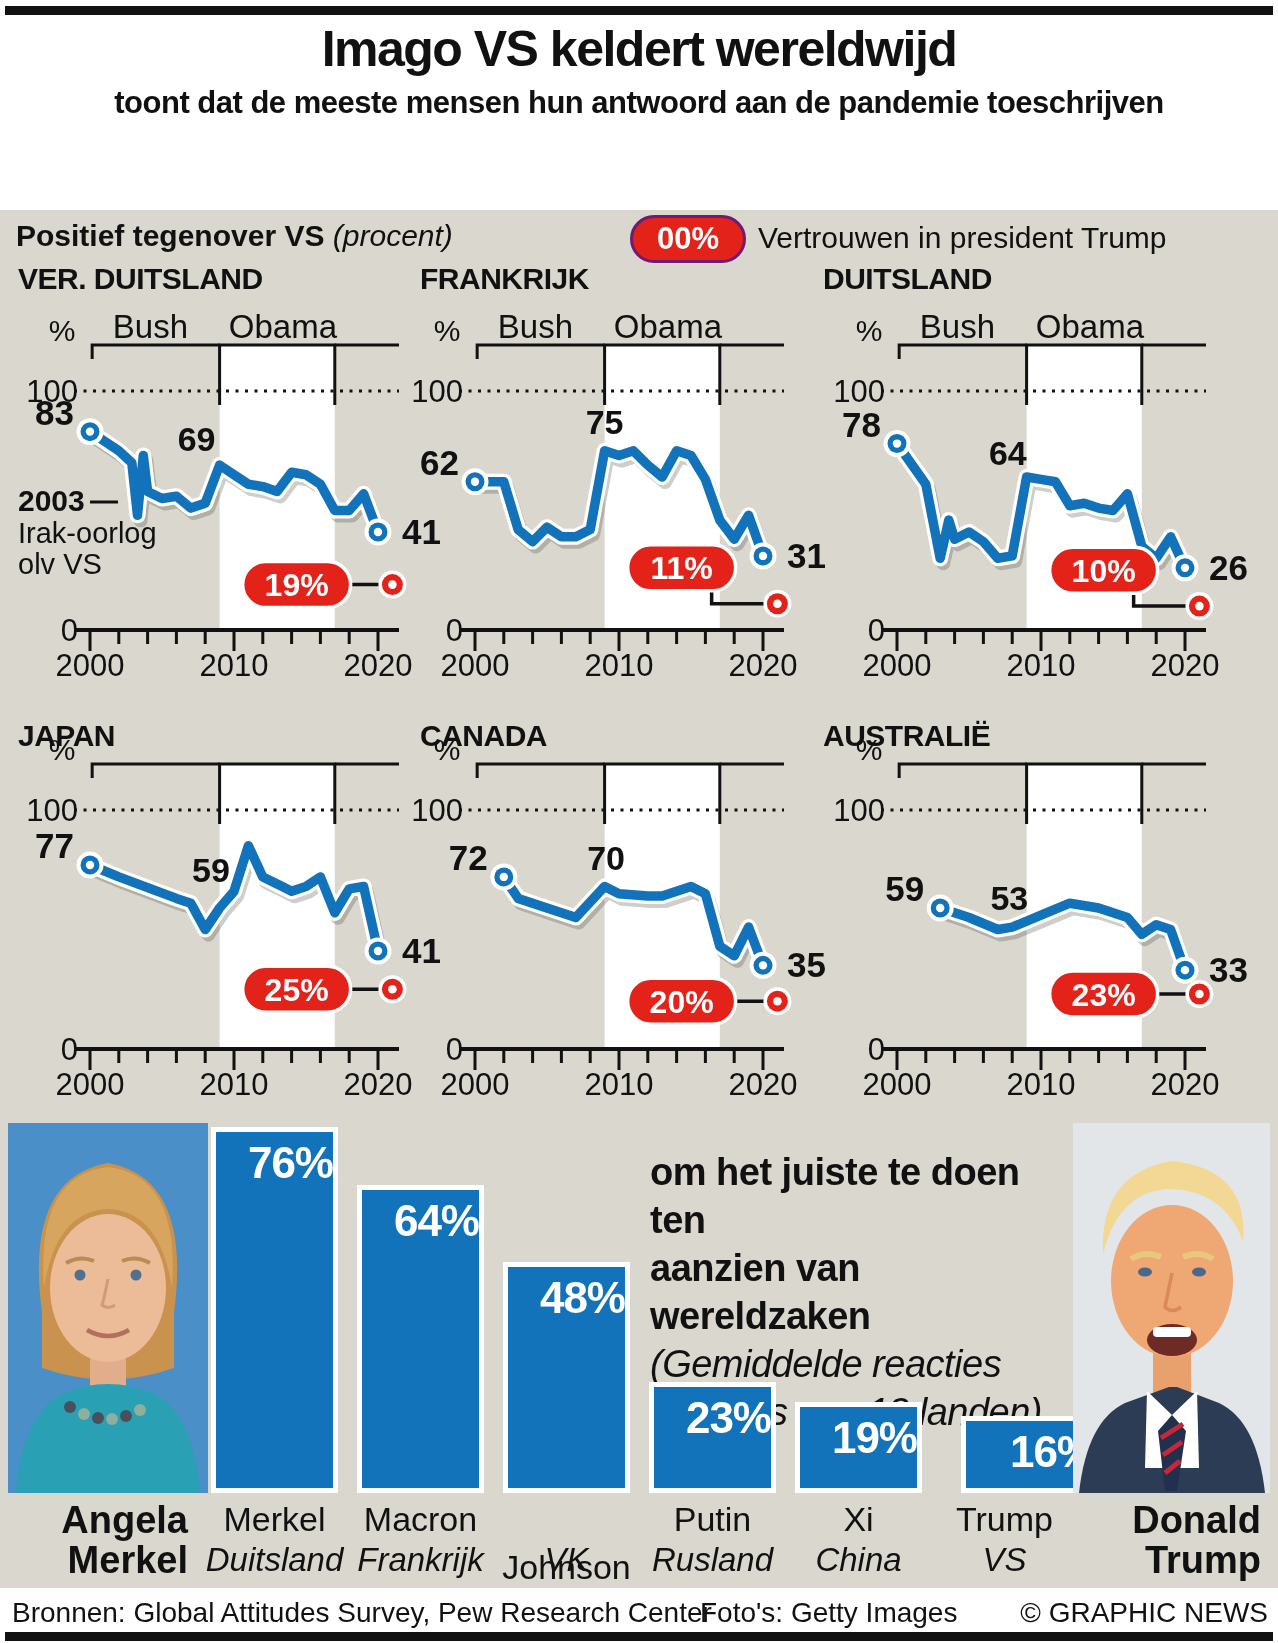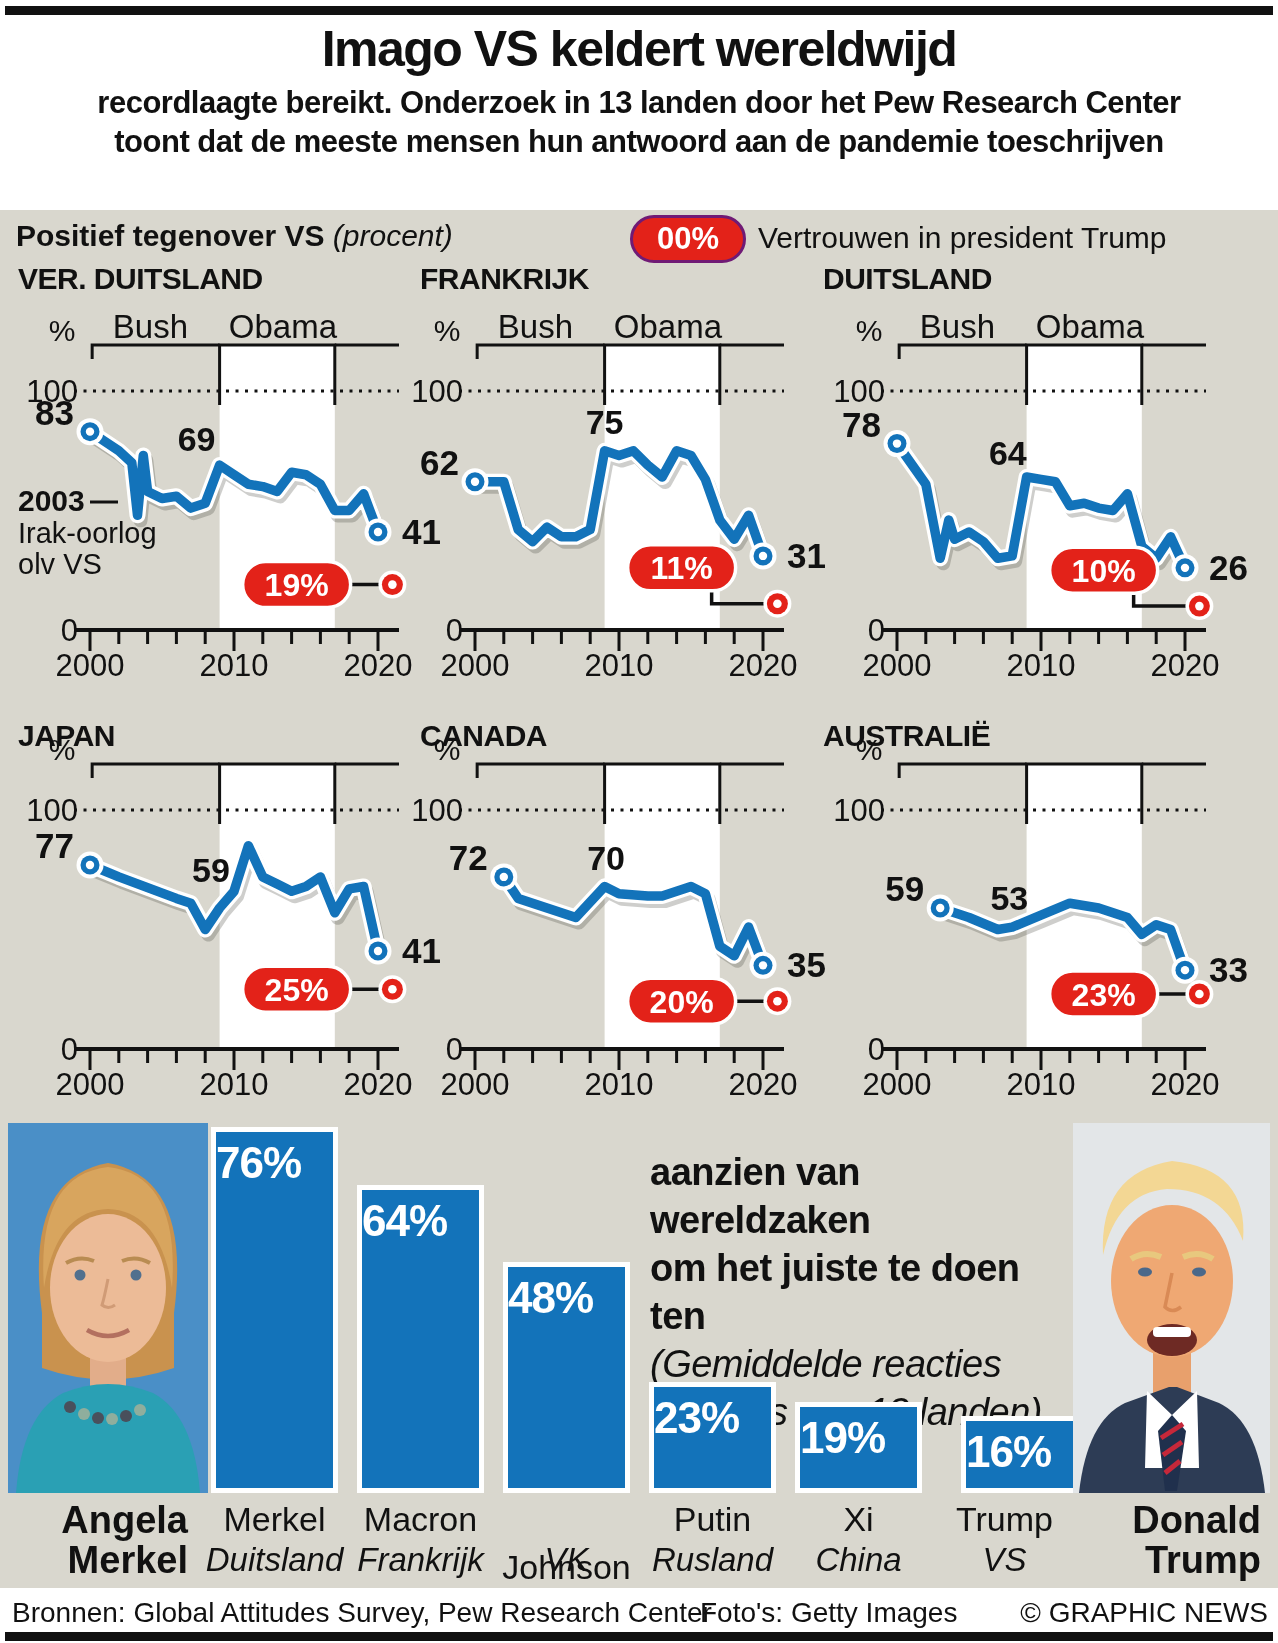--- a/index.html
+++ b/index.html
@@ -15,37 +15,36 @@
   .legend-left{left:16px;top:219px;font-size:30px}
   .legend-left b{font-weight:bold}
   .legend-left i{font-style:italic;font-weight:normal}
   .legend-pill{left:630px;top:215px;width:110px;height:42px;background:#e32219;border:3px solid #701a75;
     border-radius:26px;color:#fff;font-weight:bold;font-size:31px;text-align:center;line-height:42px;box-sizing:content-box}
   .legend-right{left:758px;top:221px;font-size:30px}
   .chart-title{font-weight:bold;font-size:30px;letter-spacing:-0.5px}
   svg{overflow:visible;display:block}
   svg text{font-family:"Liberation Sans",sans-serif}
   .bar{background:#1373ba;border:5px solid #fff;box-sizing:border-box}
-  .bar-label{color:#fff;font-weight:bold;font-size:44px;text-align:left;margin-top:6px;letter-spacing:-1px}
+  .bar-label{color:#fff;font-weight:bold;font-size:44px;text-align:right;margin-top:6px;letter-spacing:-1px}
   .person-name{font-size:34px;text-align:center}
   .person-country{font-size:33px;font-style:italic;text-align:center}
   .caption{font-size:38px;font-weight:bold;text-align:right;line-height:40px}
   .bar-chart-title{left:650px;top:1148px;width:420px;font-size:38px;font-weight:bold;line-height:48px;letter-spacing:-0.5px}
   .bar-chart-title .note{font-weight:normal;font-style:italic}
   .footer{top:1597px;font-size:28px}
   .photo{overflow:hidden}
 </style>
 </head>
 <body>
 
 <div class="abs black-bar" style="top:6px"></div>
 
 <div class="abs main-title">Imago VS keldert wereldwijd</div>
 <div class="abs subtitle">
-  <div>recordlaagte bereikt. Onderzoek in 13 landen door het Pew Research Center</div>
   <div>toont dat de meeste mensen hun antwoord aan de pandemie toeschrijven</div>
 </div>
 
 <div class="abs panel"></div>
 
 <div class="abs legend-left"><b>Positief tegenover VS</b>&nbsp;<i>(procent)</i></div>
 <div class="abs legend-pill">00%</div>
 <div class="abs legend-right">Vertrouwen in president Trump</div>
 
 <div class="abs chart-title" style="left:18px;top:262px">VER. DUITSLAND</div>
@@ -320,22 +319,22 @@
       <circle cx="374.40000000000003" cy="280.03" r="14" fill="#fff"></circle>
       <circle cx="374.40000000000003" cy="280.03" r="10.5" fill="#e32219"></circle>
       <circle cx="374.40000000000003" cy="280.03" r="4.3" fill="#fff"></circle>
       <text x="99.2" y="186.98999999999998" font-size="35" font-weight="bold" text-anchor="end" fill="#111111">59</text>
       <text x="384" y="268.13" font-size="35" font-weight="bold" text-anchor="start" fill="#111111">33</text>
       <text x="184.31999999999937" y="196.42999999999998" font-size="34" font-weight="bold" text-anchor="middle" fill="#111111">53</text>
     </svg>
   </div>
 
 <div class="abs bar-chart-title">
+  <div>om het juiste te doen ten</div>
   <div>aanzien van wereldzaken</div>
-  <div>om het juiste te doen ten</div>
   <div class="note">(Gemiddelde reacties</div>
   <div class="note">op basis van 13 landen)</div>
 </div>
 
 <div id="bars">
     <div class="bar abs" style="left: 211px; top: 1127px; width: 127px; height: 366px;">
       <div class="bar-label">76%</div>
     </div>
     <div class="person-name abs" style="left: 199.5px; top: 1500px; width: 150px;">Merkel</div>
     <div class="person-country abs" style="left: 199.5px; top: 1541px; width: 150px;">Duitsland</div>

